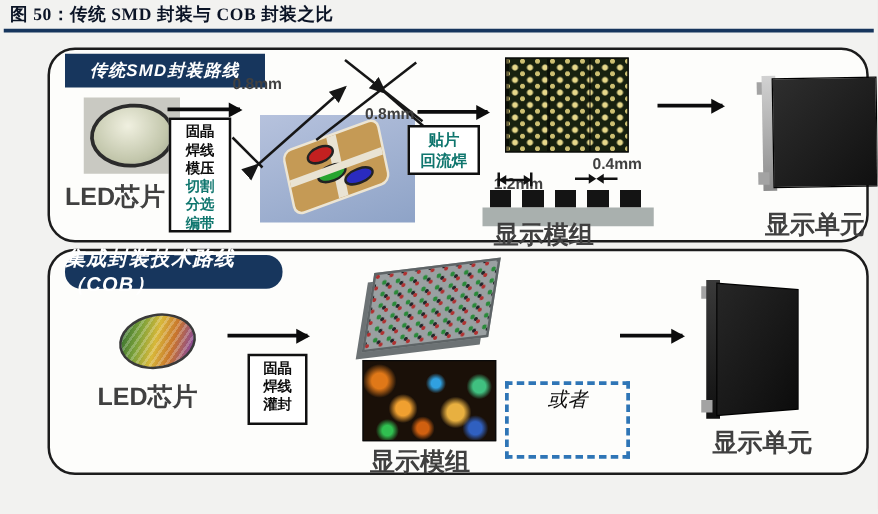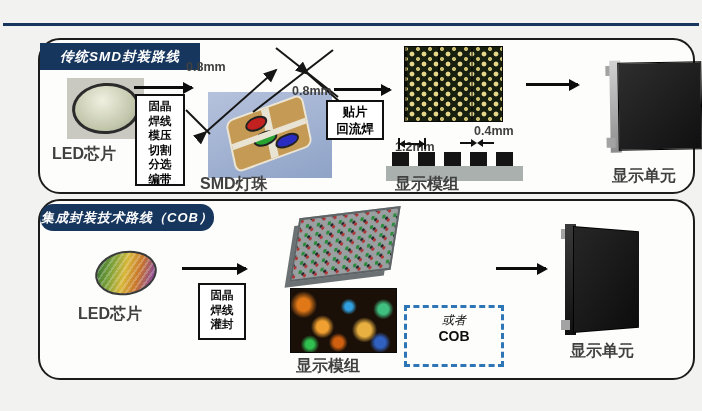--- a/index.html
+++ b/index.html
@@ -11,34 +11,34 @@
                font-weight:bold; font-size:14px; color:#0b1426; letter-spacing:.5px; }
   .title-rule { position:absolute; left:3px; top:23px; width:696px; height:3px; background:#17365d; }
   .source-note { position:absolute; left:10px; top:389px; font-family:"Liberation Serif", serif;
                  font-style:italic; font-size:12.5px; color:#1c1c1c; }
 
   
   .panel { position:absolute; left:38px; width:657px; background:#fdfdfb;
            border:2.5px solid #1c1c1c; border-radius:22px; }
   .panel-smd { top:38px; height:156px; }
   .panel-cob { top:199px; height:181px; }
-  .panel-header { position:absolute; left:0; top:3px; height:27px; background:#17365d;
+  .panel-header { position:absolute; left:12px; top:3px; height:27px; background:#17365d;
                   color:#ffffff; font-weight:bold; font-style:italic; font-size:13.5px;
                   display:flex; align-items:center; justify-content:center; letter-spacing:1px; }
 
   
   .lbl { position:absolute; font-weight:bold; color:#404040; text-align:left; }
-  .lbl-big { font-size:16px; }
+  .lbl-big { font-size:20px; }
   .lbl-dim { font-size:12.5px; }
   .harrow { position:absolute; height:3px; background:#0c0c0c; }
   .harrow::after { content:""; position:absolute; right:-2px; top:50%; transform:translateY(-50%);
                    border-left:11px solid #0c0c0c; border-top:6px solid transparent; border-bottom:6px solid transparent; }
   .step-box { position:absolute; background:#ffffff; border:2px solid #101010; text-align:center;
               font-weight:bold; font-size:11.5px; line-height:14.5px; padding-top:3px; color:#0d0d0d; }
-  .t-red { color:#000000; }
+  .t-red { color:#0f766e; }
 
   
   .wafer1-wrap { position:absolute; left:27px; top:38px; width:77px; height:61px; background:#c9c9c2; }
   .wafer1 { position:absolute; left:6%; top:8%; width:88%; height:84%; border-radius:50%;
             border:3px solid #2b2b2b; transform:rotate(-4deg);
             background:radial-gradient(ellipse at 45% 32%, #f0f0e0, #c2c6ab 65%, #9aa08c); }
   .smd-img { position:absolute; left:168px; top:52px; width:124px; height:86px;
              background:linear-gradient(160deg,#b6c2dd,#8ea3c7); }
   .pkg { position:absolute; left:16%; top:18%; width:66%; height:62%; transform:rotate(-20deg) skewX(-8deg);
          background:#c59a55; border-radius:8px; border:2px solid #ece5d4; }
@@ -112,28 +112,29 @@
                  radial-gradient(circle at 30% 60%, #f0a030 0 7%, transparent 14%),
                  radial-gradient(circle at 55% 28%, #30a0e0 0 5%, transparent 11%),
                  radial-gradient(circle at 70% 65%, #e8b040 0 8%, transparent 15%),
                  radial-gradient(circle at 88% 32%, #40c080 0 5%, transparent 10%),
                  radial-gradient(circle at 45% 85%, #d06010 0 6%, transparent 12%),
                  radial-gradient(circle at 85% 85%, #3060c0 0 5%, transparent 10%),
                  radial-gradient(circle at 18% 88%, #30c050 0 4%, transparent 9%); }
   .dash-box { position:absolute; left:364px; top:104px; width:100px; height:62px; background:#fdfdfb;
               border:3px dashed #2e75b6; text-align:center; padding-top:5px; }
   .dash-l1 { font-weight:bold; font-size:13.5px; color:#0d0d0d; }
-  .dash-l2 { font-family:"Liberation Serif", serif; font-style:italic; font-size:12px; color:#0d0d0d; line-height:15px; }
+  .dash-l2 { font-family:"Liberation Serif", serif; font-style:italic; font-size:16px; color:#0d0d0d; line-height:15px; }
   .dash-l3 { font-weight:bold; font-size:14px; color:#0d0d0d; }
 </style>
 </head>
 <body>
 
 <div class="page">
 
+  <div class="fig-title">图 50：传统 SMD 封装与 COB 封装之比</div>
   <div class="title-rule"></div>
 
   <div class="panel panel-smd">
     <div class="panel-header" style="width:160px;">传统SMD封装路线</div>
 
     <div class="wafer1-wrap">
       <div class="wafer1"></div>
     </div>
     <div class="lbl lbl-big" style="left:12px; top:104px; width:106px;">LED芯片</div>
 
@@ -163,21 +164,20 @@
       <g stroke="#161616" stroke-width="2" fill="none">
         <line x1="48" y1="90" x2="118" y2="28" marker-start="url(#ah)" marker-end="url(#ah)"></line>
         <line x1="150" y1="32" x2="222" y2="95" marker-start="url(#ah)" marker-end="url(#ah)"></line>
         <line x1="95" y1="70" x2="175" y2="8"></line>
         <line x1="118" y1="6" x2="180" y2="55"></line>
         <line x1="28" y1="68" x2="52" y2="92"></line>
       </g>
     </svg>
     <div class="lbl lbl-dim" style="left:146px; top:20px;">0.8mm</div>
     <div class="lbl lbl-dim" style="left:252px; top:44px;">0.8mm</div>
-    <div class="lbl lbl-big" style="left:160px; top:134px; width:140px;">SMD灯珠</div>
 
     <div class="harrow" style="left:294px; top:48px; width:56px;"></div>
     <div class="proc-box t-red">
       <div>贴片</div>
       <div>回流焊</div>
     </div>
 
     <div class="module1-img"></div>
     <div class="lbl lbl-dim" style="left:355px; top:100px;">1.2mm</div>
     <div class="lbl lbl-dim" style="left:418px; top:84px;margin-left:16px;">0.4mm</div>
@@ -194,39 +194,38 @@
 
     <div class="harrow" style="left:486px; top:43px; width:52px;"></div>
     <div class="unit unit1">
       <div class="side"></div>
       <div class="face"></div>
     </div>
     <div class="lbl lbl-big" style="left:572px; top:126px; width:90px;">显示单元</div>
   </div>
 
   <div class="panel panel-cob">
-    <div class="panel-header" style="width:174px; font-size:13px;border-radius:13px;">集成封装技术路线（COB）</div>
+    <div class="panel-header" style="width:174px; font-size:16px;border-radius:13px;">集成封装技术路线（COB）</div>
 
     <div class="wafer2"></div>
     <div class="lbl lbl-big" style="left:38px; top:103px; width:100px;">LED芯片</div>
 
     <div class="harrow" style="left:142px; top:66px; width:64px;"></div>
     <div class="step-box" style="left:158px; top:82px; width:48px; height:57px;">
       <div>固晶</div>
       <div>焊线</div>
       <div>灌封</div>
     </div>
 
     <div class="cob-module"></div>
     <div class="led-photo"></div>
     <div class="lbl lbl-big" style="left:256px; top:155px; width:96px;">显示模组</div>
 
     <div class="dash-box">
       <div class="dash-l2">或者</div>
-      <div class="dash-l3">COB</div>
     </div>
 
     <div class="harrow" style="left:456px; top:66px; width:50px;"></div>
     <div class="unit unit2">
       <div class="side"></div>
       <div class="face"></div>
     </div>
     <div class="lbl lbl-big" style="left:530px; top:140px; width:95px;">显示单元</div>
   </div>
 

